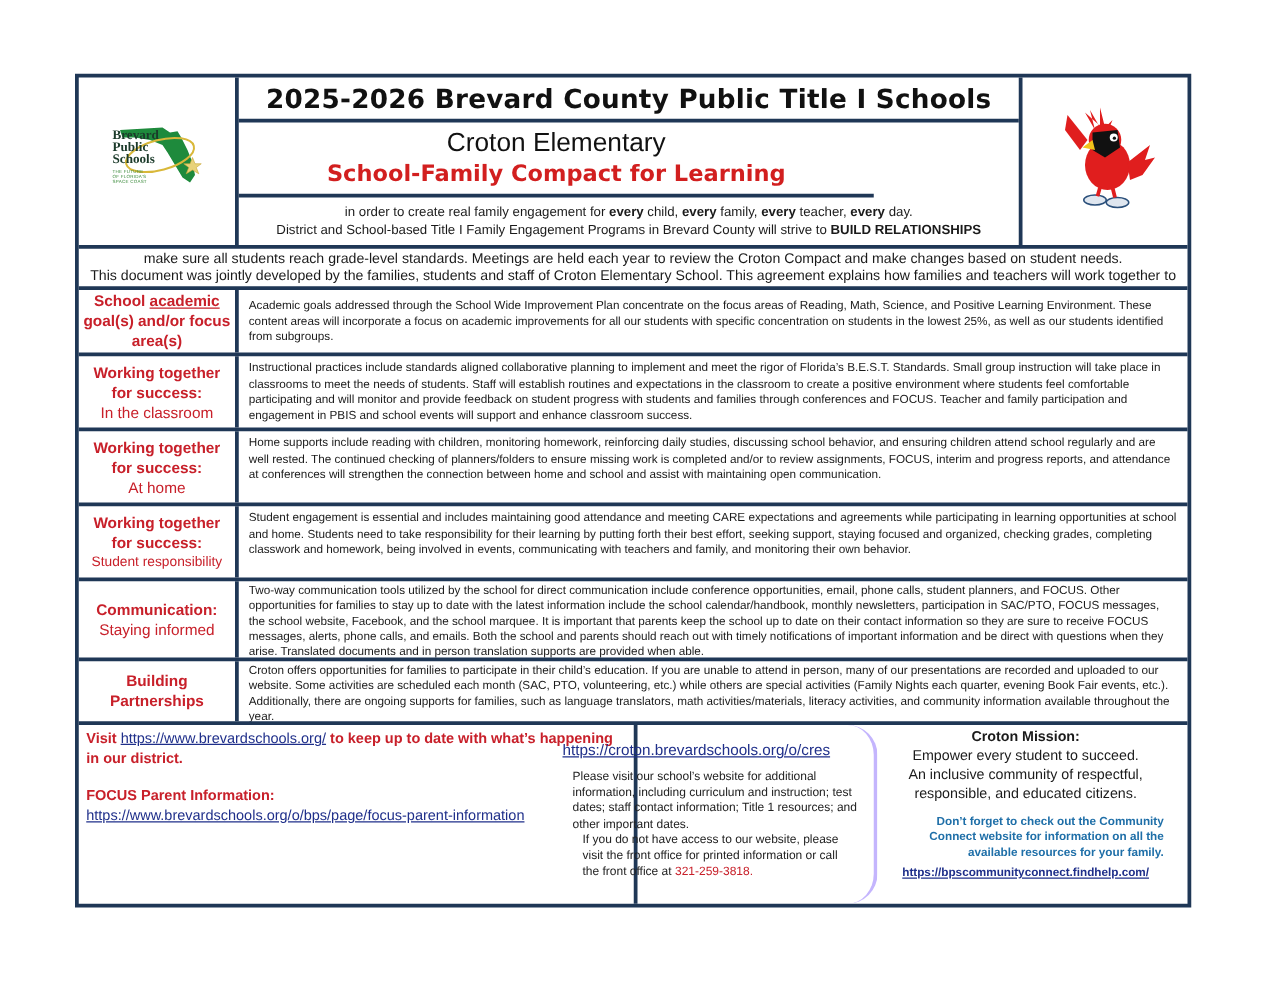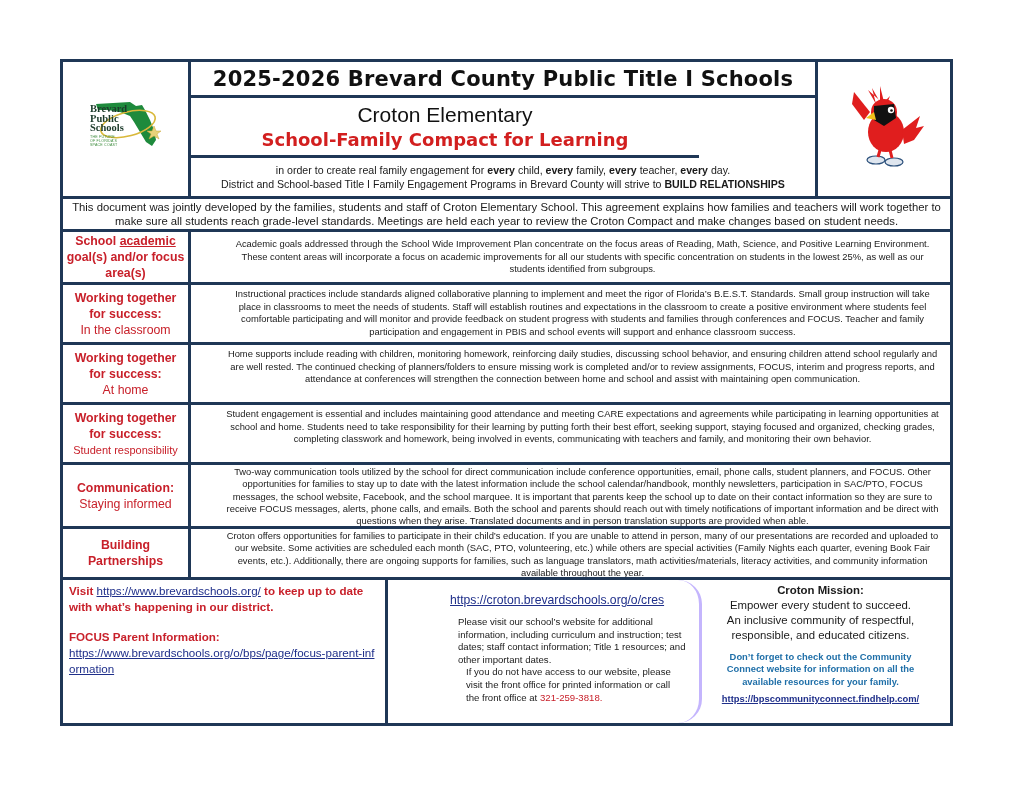--- a/index.html
+++ b/index.html
@@ -34,25 +34,25 @@
 
   
   .row { position: absolute; left: 0; width: 887px; border-top: 3px solid #1f3756; }
   .row .lab { position: absolute; left: 0; top: 0; width: 128px; height: 100%; border-right: 3px solid #1f3756;
     display: flex; flex-direction: column; align-items: center; justify-content: center; text-align: center;
     color: #c8202a; font-size: 12.3px; line-height: 16px; }
   .row .lab b { font-weight: bold; }
   .row .lab .sub { font-weight: normal; }
   .row .lab u { text-decoration: underline; }
   .row .txt { position: absolute; left: 128px; top: 0; right: 0; height: 100%; padding: 3px 8px 0 8px;
-    font-size: 9.4px; line-height: 12.6px; text-align: center; color: #1a1a1a; margin-left: 24px; }
+    font-size: 9.4px; line-height: 12.6px; text-align: left; color: #1a1a1a; }
 
   
   .bot { position: absolute; left: 0; top: 515px; width: 887px; height: 146px; border-top: 3px solid #1f3756; }
-  .bot-left { position: absolute; left: 0; top: 0; width: 325px; height: 100%; border-right: 3px solid #1f3756; padding: 3px 6px; font-size: 11.6px; line-height: 16px; }
+  .bot-left { position: absolute; left: 0; top: 0; width: 447px; height: 100%; border-right: 3px solid #1f3756; padding: 3px 6px; font-size: 11.6px; line-height: 16px; }
   .bot-mid { position: absolute; left: 387px; top: 0; width: 252px; height: 100%; border-right: 3px solid #c4b5fd; text-align: left; padding-top: 13px; border-radius: 24px; }
   .bot-right { position: absolute; left: 639px; top: 0; width: 237px; height: 100%; text-align: center; padding-top: 3px; }
   .red-b { color: #c8202a; font-weight: bold; }
   .link { color: #1f2f8a; text-decoration: underline; }
   .mid-url { font-size: 12.2px; color: #1f2f8a; text-decoration: underline; display: block; margin-bottom: 9px; }
   .mid-text { font-size: 9.6px; line-height: 12.6px; color: #222; }
   .phone { color: #c8202a; }
   .mission-h { font-weight: bold; font-size: 11.4px; line-height: 15px; }
   .mission-t { font-size: 11.4px; line-height: 15px; }
   .cc { color: #1f6fa8; font-weight: bold; font-size: 9.4px; line-height: 12.4px; margin-top: 8px; }
@@ -120,22 +120,22 @@
         <path d="M56 48 L74 34 L70 46 L78 44 L68 58 L58 62 Z" fill="#e01e1e"></path>
 
         <ellipse cx="30" cy="78" rx="9" ry="4" fill="#dfe6ef" stroke="#2a4f7a" stroke-width="1.2"></ellipse>
         <ellipse cx="48" cy="80" rx="9" ry="4" fill="#dfe6ef" stroke="#2a4f7a" stroke-width="1.2"></ellipse>
         <path d="M34 68 L32 75 M44 68 L46 76" stroke="#e01e1e" stroke-width="3"></path>
       </svg>
     </div>
   </div>
 
   <div class="intro">
+    <div>make sure all students reach grade-level standards.  Meetings are held each year to review the Croton Compact and make changes based on student needs.</div>
     <div>This document was jointly developed by the families, students and staff of Croton Elementary School.  This agreement explains how families and teachers will work together to</div>
-    <div>make sure all students reach grade-level standards.  Meetings are held each year to review the Croton Compact and make changes based on student needs.</div>
   </div>
 
   <div class="row" style="top:167px;height:53px;">
     <div class="lab">
       <b><span>School </span><u>academic</u></b>
       <b>goal(s) and/or focus area(s)</b>
     </div>
     <div class="txt" style="padding-top:6px;">Academic goals addressed through the School Wide Improvement Plan concentrate on the focus areas of Reading, Math, Science, and Positive Learning Environment. These content areas will incorporate a focus on academic improvements for all our students with specific concentration on students in the lowest 25%, as well as our students identified from subgroups.</div>
   </div>
 
@@ -192,17 +192,17 @@
       <div class="mid-text" style="padding:0 8px;">Please visit our school’s website for additional information, including curriculum and instruction; test dates; staff contact information; Title 1 resources; and other important dates.</div>
       <div class="mid-text" style="padding:0 16px;">
         <span>If you do not have access to our website, please visit the front office for printed information or call the front office at </span><span class="phone">321-259-3818.</span>
       </div>
     </div>
 
     <div class="bot-right">
       <div class="mission-h"><span>Croton Mission</span>:</div>
       <div class="mission-t">Empower every student to succeed.</div>
       <div class="mission-t" style="padding:0 20px;">An inclusive community of respectful, responsible, and educated citizens.</div>
-      <div class="cc" style="padding:0 8px;">Don’t forget to check out the Community Connect website for information on all the available resources for your family.</div>
+      <div class="cc" style="padding:0 8px;text-align:right;">Don’t forget to check out the Community Connect website for information on all the available resources for your family.</div>
       <a class="cc-link">https://bpscommunityconnect.findhelp.com/</a>
     </div>
   </div>
 </div>
 
 </body></html>

